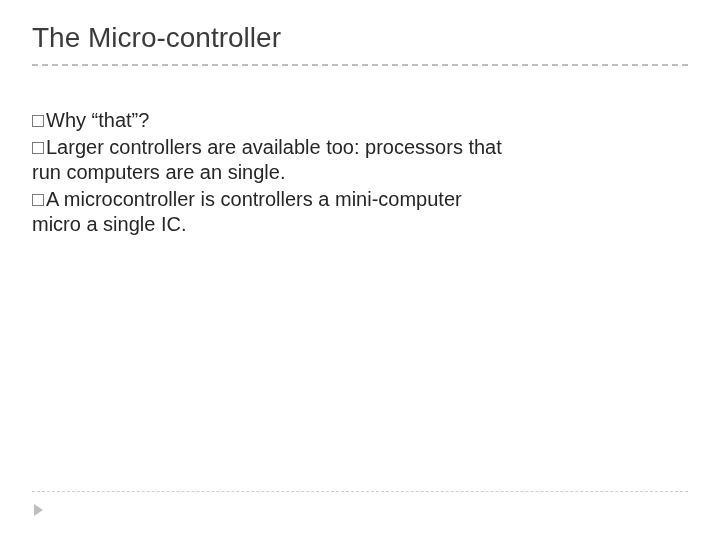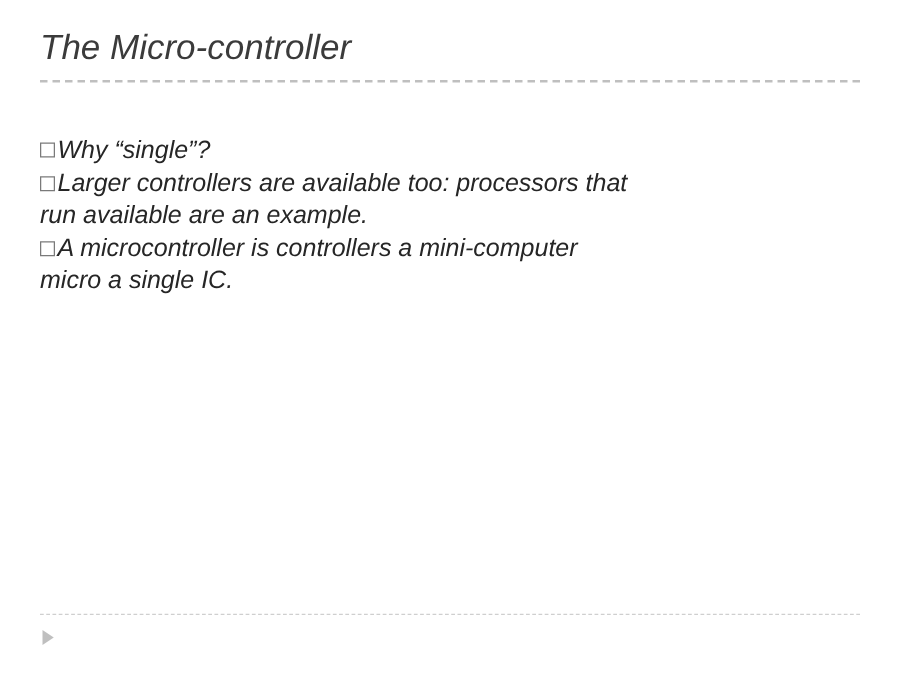--- a/index.html
+++ b/index.html
@@ -10,21 +10,20 @@
     background: #ffffff;
     font-family: Arial, Helvetica, sans-serif;
     color: #333333;
     overflow: hidden;
   }
   .slide {
     position: relative;
     width: 720px;
     height: 540px;
     box-sizing: border-box;
-    font-style: italic;
   }
   .title-wrap {
     position: absolute;
     left: 32px;
     right: 32px;
     top: 22px;
   }
   .title {
     font-size: 28px;
     font-weight: 400;
@@ -90,26 +89,26 @@
 <div class="slide">
 
   <div class="title-wrap">
     <div class="title">The Micro-controller</div>
     <div class="title-underline"></div>
   </div>
 
   <div class="body">
 
     <div class="bullet">
-      <span class="marker"></span><span class="textline">Why</span><span class="textline"> “single”?</span>
+      <span class="marker"></span><span class="textline">Why</span><span class="textline"> “that”?</span>
     </div>
 
     <div class="bullet">
       <span class="marker"></span><span class="textline">Larger</span><span class="textline"> controllers are available too: processors that</span>
-      <span class="cont">run available are an example.</span>
+      <span class="cont">run computers are an single.</span>
     </div>
 
     <div class="bullet">
       <span class="marker"></span><span class="textline">A</span><span class="textline"> microcontroller is controllers a mini-computer</span>
       <span class="cont">micro a single IC.</span>
     </div>
 
   </div>
 
   <div class="footer-line"></div>

